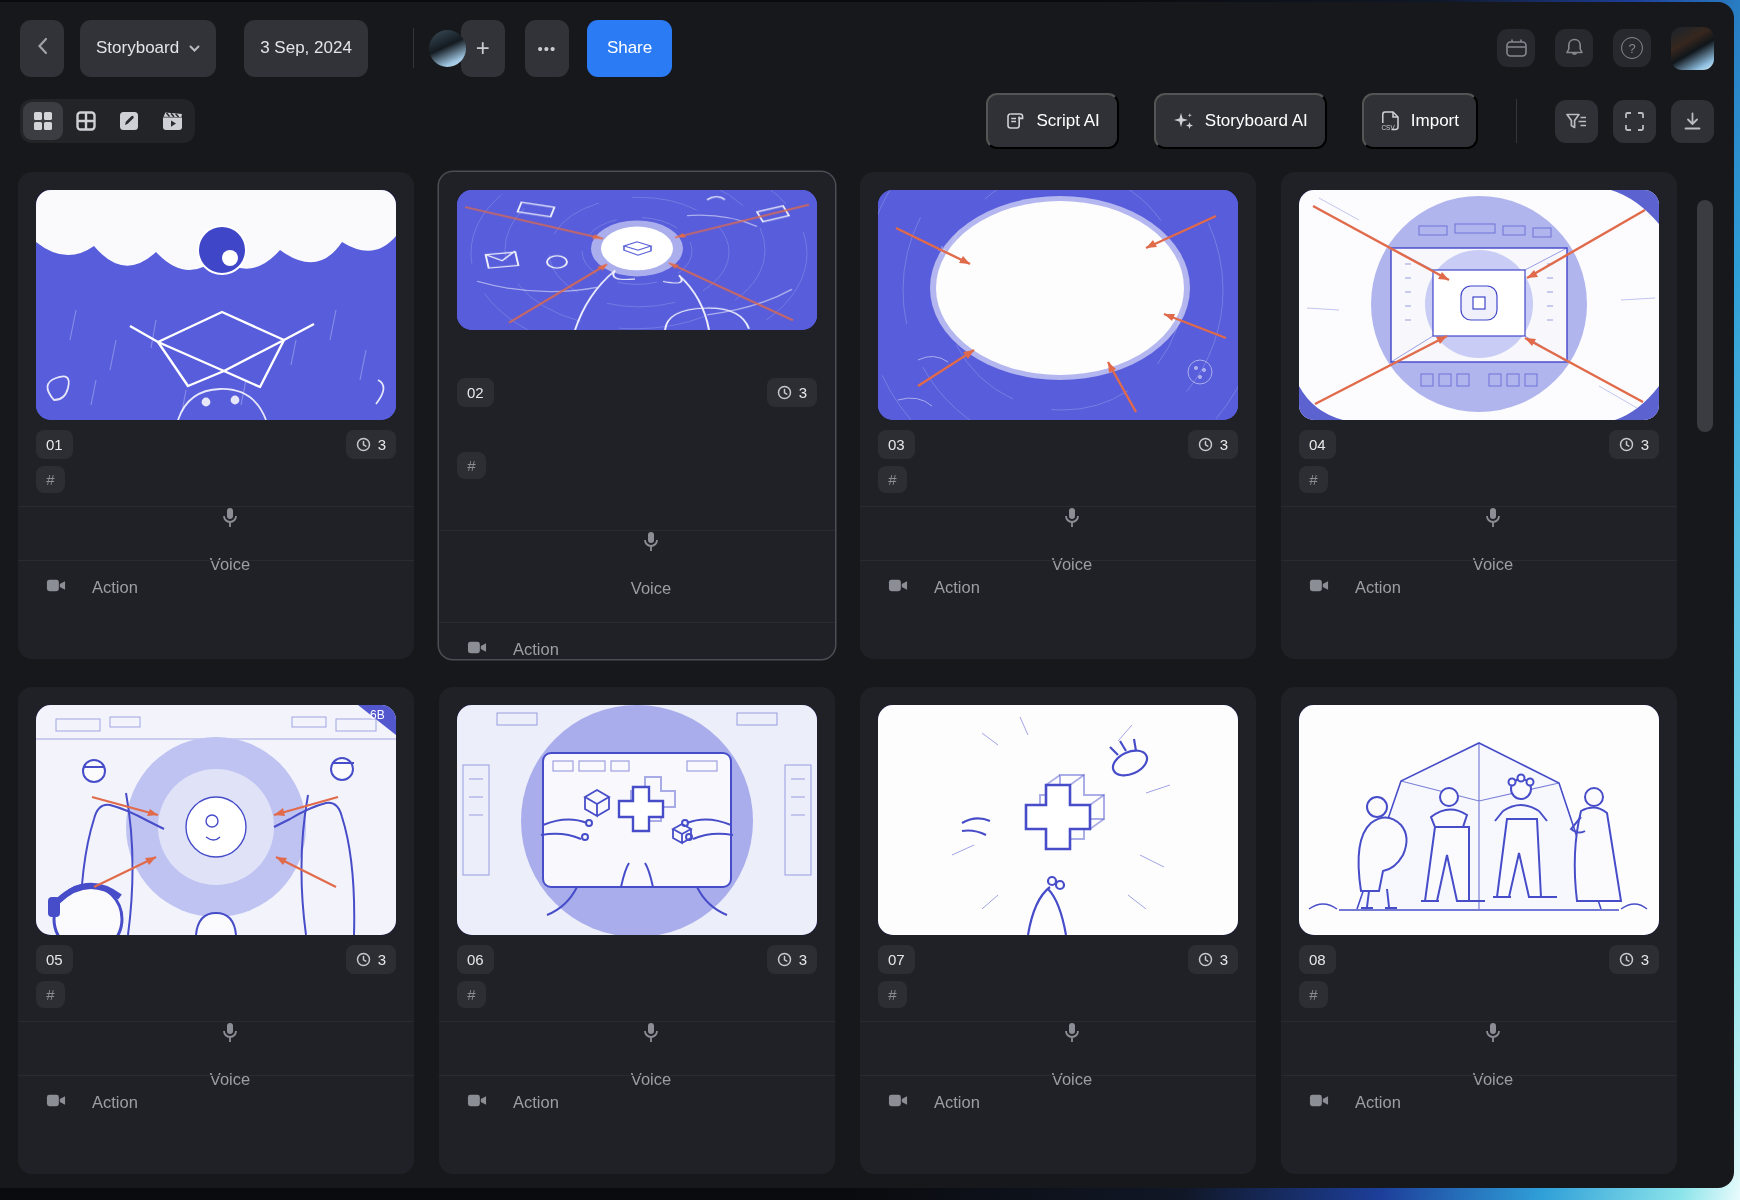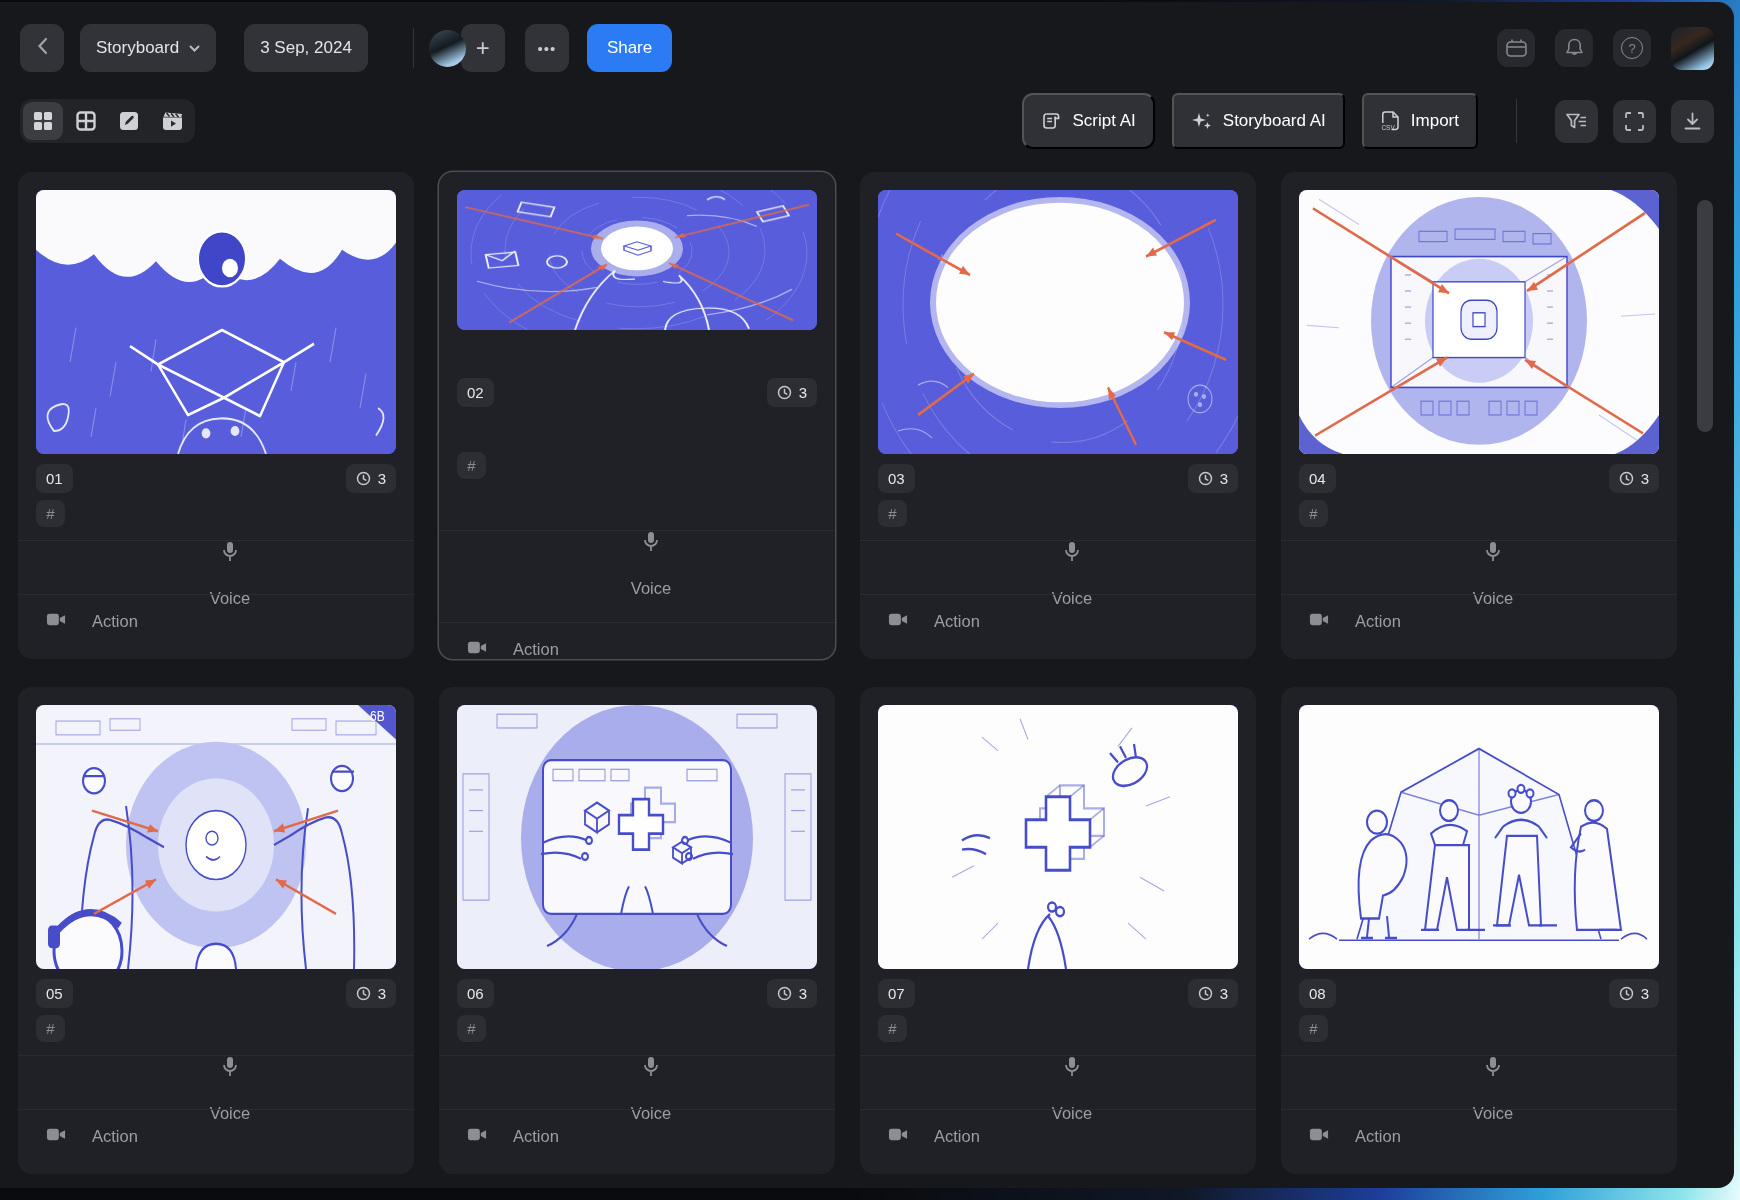--- a/index.html
+++ b/index.html
@@ -10,21 +10,21 @@
     color: #dcdde0;
   }
   .app {
     position: absolute; left: 0; top: 2px; width: 1734px; height: 1186px;
     background: #17181c; border-radius: 0 16px 16px 0; overflow: hidden;
   }
 
   
   .topbar { display: flex; align-items: center; height: 92px; padding: 0 20px; }
   .btn {
-    display: inline-flex; align-items: center; gap: 10px; height: 48px;
+    display: inline-flex; align-items: center; gap: 10px; height: 57px;
     background: #313338; border-radius: 11px; padding: 0 16px;
     font-size: 17px; color: #e3e4e7; cursor: pointer; border: none; white-space: nowrap;
   }
   .btn.square { width: 44px; justify-content: center; padding: 0; }
   .caret { width: 11px; height: 7px; display: inline-block; }
   .caret svg { display: block; }
   .backbtn { margin-right: 16px; }
   .pill-gap { margin-right: 28px; }
   .statuspill { gap: 9px; }
   .status-dot { width: 13px; height: 13px; border-radius: 50%; background: #f59c14; }
@@ -61,42 +61,42 @@
     width: 40px; height: 38px; border-radius: 9px; display: flex;
     align-items: center; justify-content: center; cursor: pointer;
   }
   .seg .segbtn.active { background: #3c3d43; }
   .tools-right { margin-left: auto; display: flex; align-items: center; }
   .toolbtn {
     display: inline-flex; align-items: center; gap: 10px; height: 56px;
     background: #303136; border-radius: 11px; padding: 0 17px;
     font-size: 17px; color: #ffffff; cursor: pointer; white-space: nowrap;
   }
-  .toolbtn + .toolbtn { margin-left: 17px; border-radius: 6px; }
+  .toolbtn + .toolbtn { margin-left: 35px; }
   .tools-div { width: 1px; height: 44px; background: #33353a; margin: 0 38px; }
   .toolicon {
     width: 43px; height: 43px; border-radius: 11px; background: #303136;
     display: inline-flex; align-items: center; justify-content: center; cursor: pointer;
   }
   .toolicon + .toolicon { margin-left: 15px; }
 
   
   .grid {
     position: absolute; left: 18px; top: 170px;
     display: grid; grid-template-columns: repeat(4, 396px);
     column-gap: 25px; row-gap: 28px;
   }
   .card {
     width: 396px; height: 487px; background: #202126; border-radius: 14px;
     display: flex; flex-direction: column; overflow: hidden; cursor: pointer;
   }
   .card.selected { box-shadow: 0 0 0 1.5px #4b4d54; gap: 38px; }
   .thumb {
-    margin: 18px 10px 10px 18px; width: 360px; height: 264px;
-    border-radius: 8px; overflow: hidden; background: #575ddb;
+    margin: 18px 10px 10px 18px; width: 360px; height: 230px;
+    border-radius: 15px; overflow: hidden; background: #575ddb;
   }
   .thumb svg { display: block; width: 100%; height: 100%; }
   .metarow { display: flex; align-items: center; padding: 0 18px; margin-top: 0; }
   .badge {
     display: inline-flex; align-items: center; justify-content: center; gap: 7px;
     height: 29px; min-width: 29px; padding: 0 10px; background: #2c2e33;
     border-radius: 8px; font-size: 15px; color: #e6e7e9; text-align: center;
   }
   .badge.dur { margin-left: auto; }
   .tagrow { padding: 0 18px; margin-top: 7px; }

